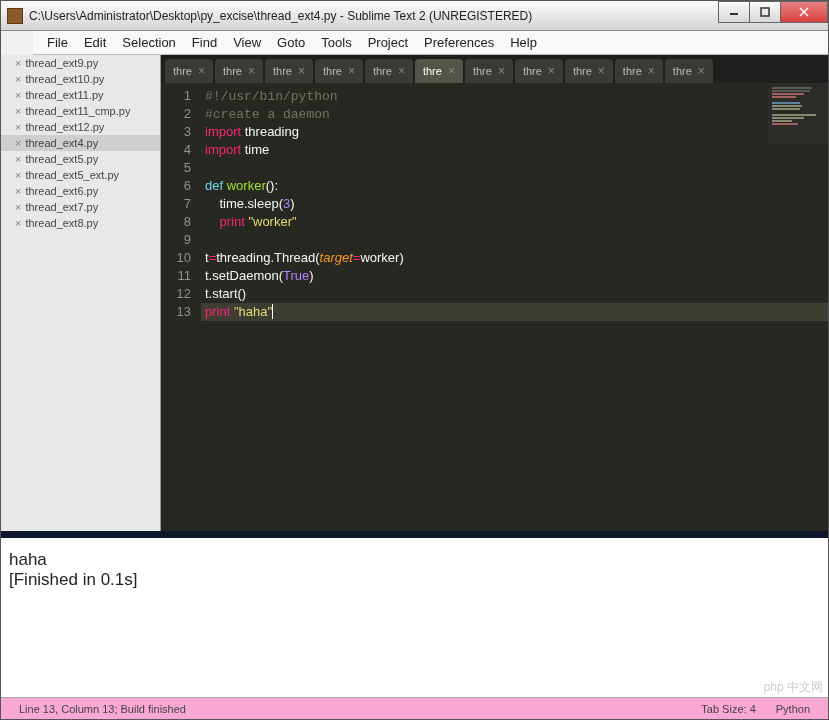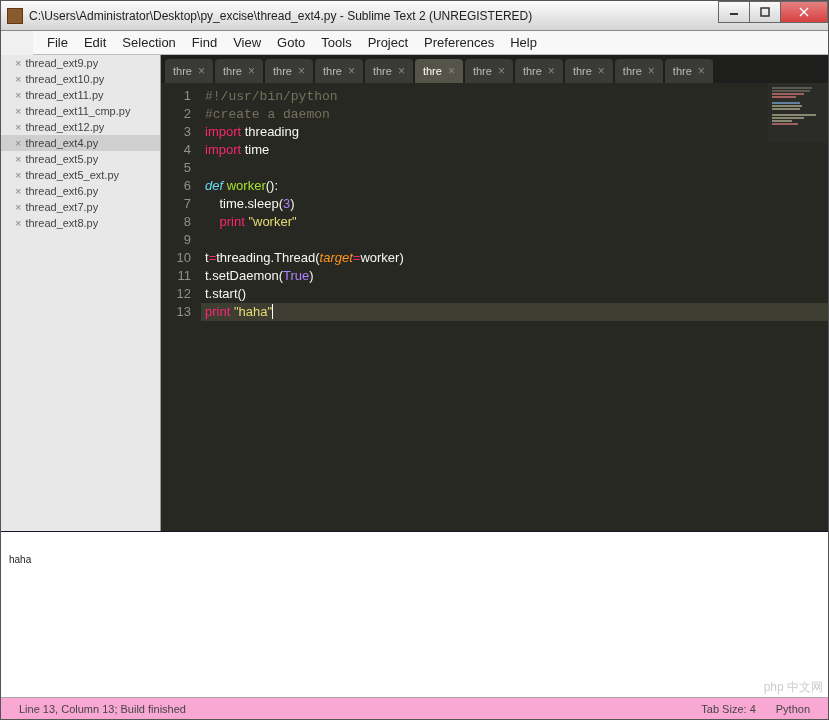--- a/index.html
+++ b/index.html
@@ -40,35 +40,35 @@
 
 
 .code-container { flex: 1; display: flex; position: relative; font-family: Consolas, monospace; font-size: 13px; line-height: 18px; }
 .gutter { width: 40px; text-align: right; color: #8f908a; padding: 4px 10px 4px 0; background: #272822; user-select: none; }
 .gutter div { height: 18px; }
 .code { flex: 1; padding: 4px 0; color: #f8f8f2; white-space: pre; position: relative; }
 .code-line { height: 18px; padding-left: 4px; }
 .code-line.hl { background: #3e3d32; }
 .c-comment { color: #75715e; font-family: Liberation Mono, monospace; }
 .c-keyword { color: #f92672; }
-.c-keyword-i { color: #66d9ef; font-style: italic; }
+.c-keyword-i { color: #66d9ef; }
 .c-func { color: #a6e22e; }
 .c-param-i { color: #fd971f; font-style: italic; }
 .c-string { color: #e6db74; }
 .c-number { color: #ae81ff; }
 .c-const { color: #ae81ff; }
 .c-op { color: #f92672; }
 .cursor { display: inline-block; width: 1px; height: 15px; background: #fff; vertical-align: text-bottom; }
 
 
 .minimap { position: absolute; top: 28px; right: 0; width: 60px; height: 60px; background: #2b2c27; padding: 4px; }
 .minimap-line { height: 2px; margin-bottom: 1px; }
 
 
-.console { height: 166px; background: #fff; border-top: 1px solid #0f172a; font-family: Consolas, monospace; font-size: 10px; padding: 22px 8px; color: #222; overflow: auto; }
+.console { height: 166px; background: #fff; border-top: 7px solid #0f172a; font-family: Consolas, monospace; font-size: 17px; padding: 12px 8px; color: #222; overflow: auto; }
 
 
 .statusbar { height: 22px; background: #f9a8d4; border-top: 1px solid #aaa; display: flex; align-items: center; font-size: 11px; color: #444; padding: 0 8px; }
 .statusbar .spacer { flex: 1; }
 .statusbar span { padding: 0 10px; }
 
 
 .watermark { position: absolute; right: 6px; bottom: 24px; font-size: 12px; color: #aaa; opacity: 0.6; pointer-events: none; }
 </style>
 </head>
@@ -239,20 +239,21 @@
       <div class="minimap-line" style="background:#888870;width:44px"></div>
       <div class="minimap-line" style="background:#888870;width:32px"></div>
       <div class="minimap-line" style="background:#888870;width:20px"></div>
       <div class="minimap-line" style="background:#a06060;width:26px"></div>
     </div>
   </div>
 </div>
 
 <div class="console">
   <div>haha</div>
+  <div>[Finished in 0.1s]</div>
 </div>
 
 <div class="statusbar">
   <span>Line 13, Column 13; Build finished</span>
   <div class="spacer"></div>
   <span>Tab Size: 4</span>
   <span>Python</span>
 </div>
 
 <div class="watermark">php 中文网</div>

